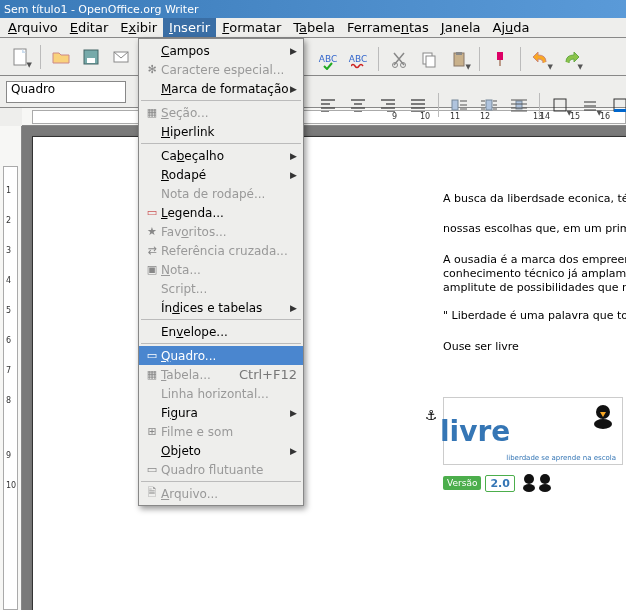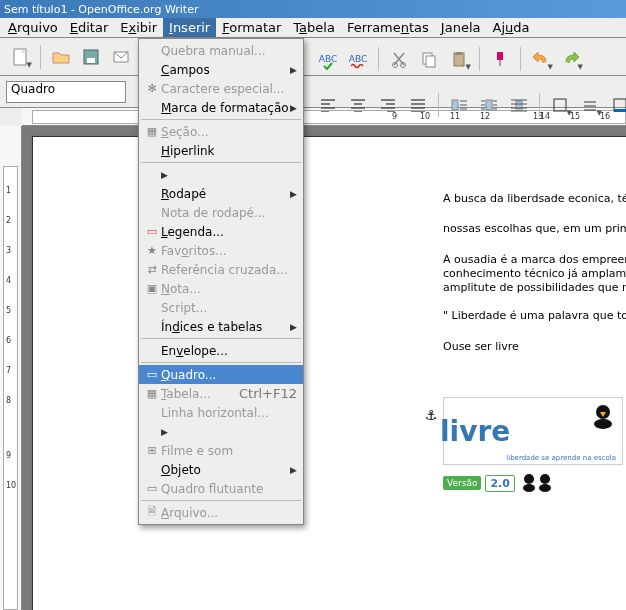--- a/index.html
+++ b/index.html
@@ -292,24 +292,20 @@
     </div>
   <div class="tbtn">
       <svg width="16" height="16">
         <rect x="2" y="2" width="12" height="12" fill="none" stroke="#333"></rect>
         <rect x="2" y="12" width="12" height="3" fill="#06c"></rect>
       </svg>
     </div>
 </div>
 
 <div class="dropdown">
-  <div class="ditem dis">
-      <span class="ico"></span>
-      <span class="lbl">Quebra manual...</span>
-    </div>
   <div class="ditem">
       <span class="ico"></span>
       <span class="lbl"><span class="ul">C</span>ampos</span>
       <span class="arrow">▶</span>
     </div>
   <div class="ditem dis">
       <span class="ico">✻</span>
       <span class="lbl">Caractere especial...</span>
     </div>
   <div class="ditem">
@@ -322,20 +318,21 @@
       <span class="ico">▦</span>
       <span class="lbl"><span class="ul">S</span>eção...</span>
     </div>
   <div class="ditem">
       <span class="ico"></span>
       <span class="lbl"><span class="ul">H</span>iperlink</span>
     </div>
   <div class="dsep"></div>
   <div class="ditem">
       <span class="ico"></span>
+      <span class="lbl">Ca<span class="ul">b</span>eçalho</span>
       <span class="arrow">▶</span>
     </div>
   <div class="ditem">
       <span class="ico"></span>
       <span class="lbl"><span class="ul">R</span>odapé</span>
       <span class="arrow">▶</span>
     </div>
   <div class="ditem dis">
       <span class="ico"></span>
       <span class="lbl">Nota de rodapé...</span>
@@ -379,20 +376,21 @@
       <span class="ico">▦</span>
       <span class="lbl"><span class="ul">T</span>abela...</span>
       <span class="sc">Ctrl+F12</span>
     </div>
   <div class="ditem dis">
       <span class="ico"></span>
       <span class="lbl">Linha horizontal...</span>
     </div>
   <div class="ditem">
       <span class="ico"></span>
+      <span class="lbl">Fi<span class="ul">g</span>ura</span>
       <span class="arrow">▶</span>
     </div>
   <div class="ditem dis">
       <span class="ico">⊞</span>
       <span class="lbl">Filme e som</span>
     </div>
   <div class="ditem">
       <span class="ico"></span>
       <span class="lbl"><span class="ul">O</span>bjeto</span>
       <span class="arrow">▶</span>

